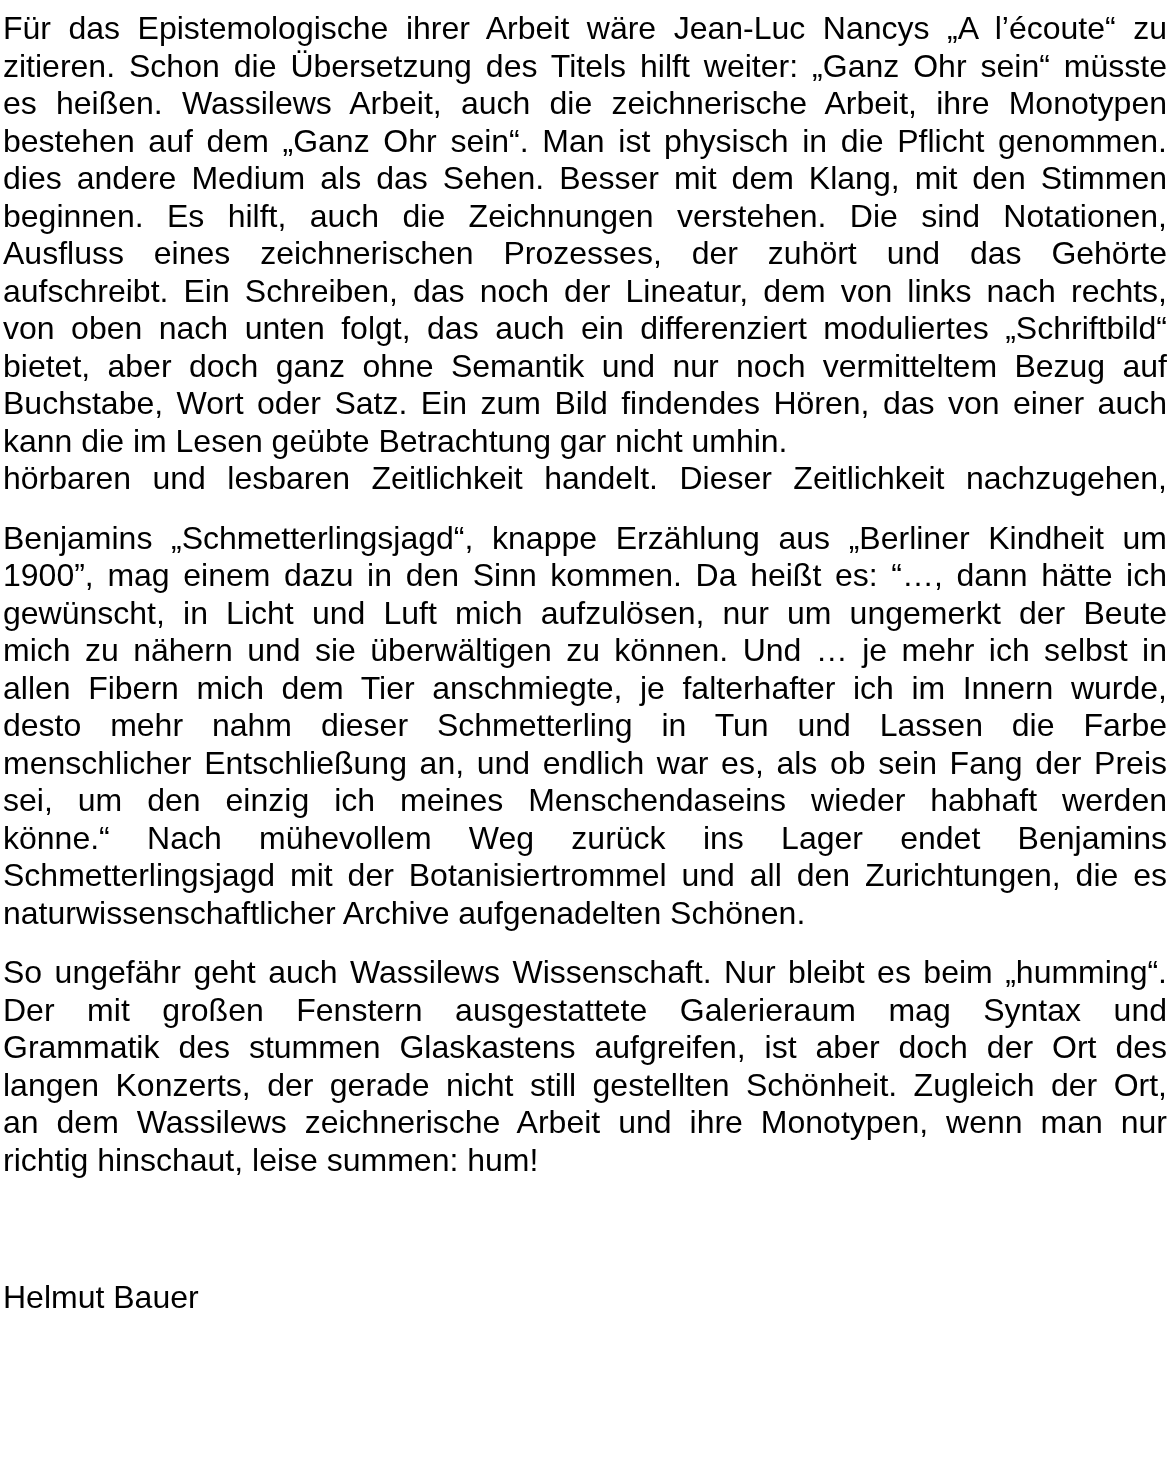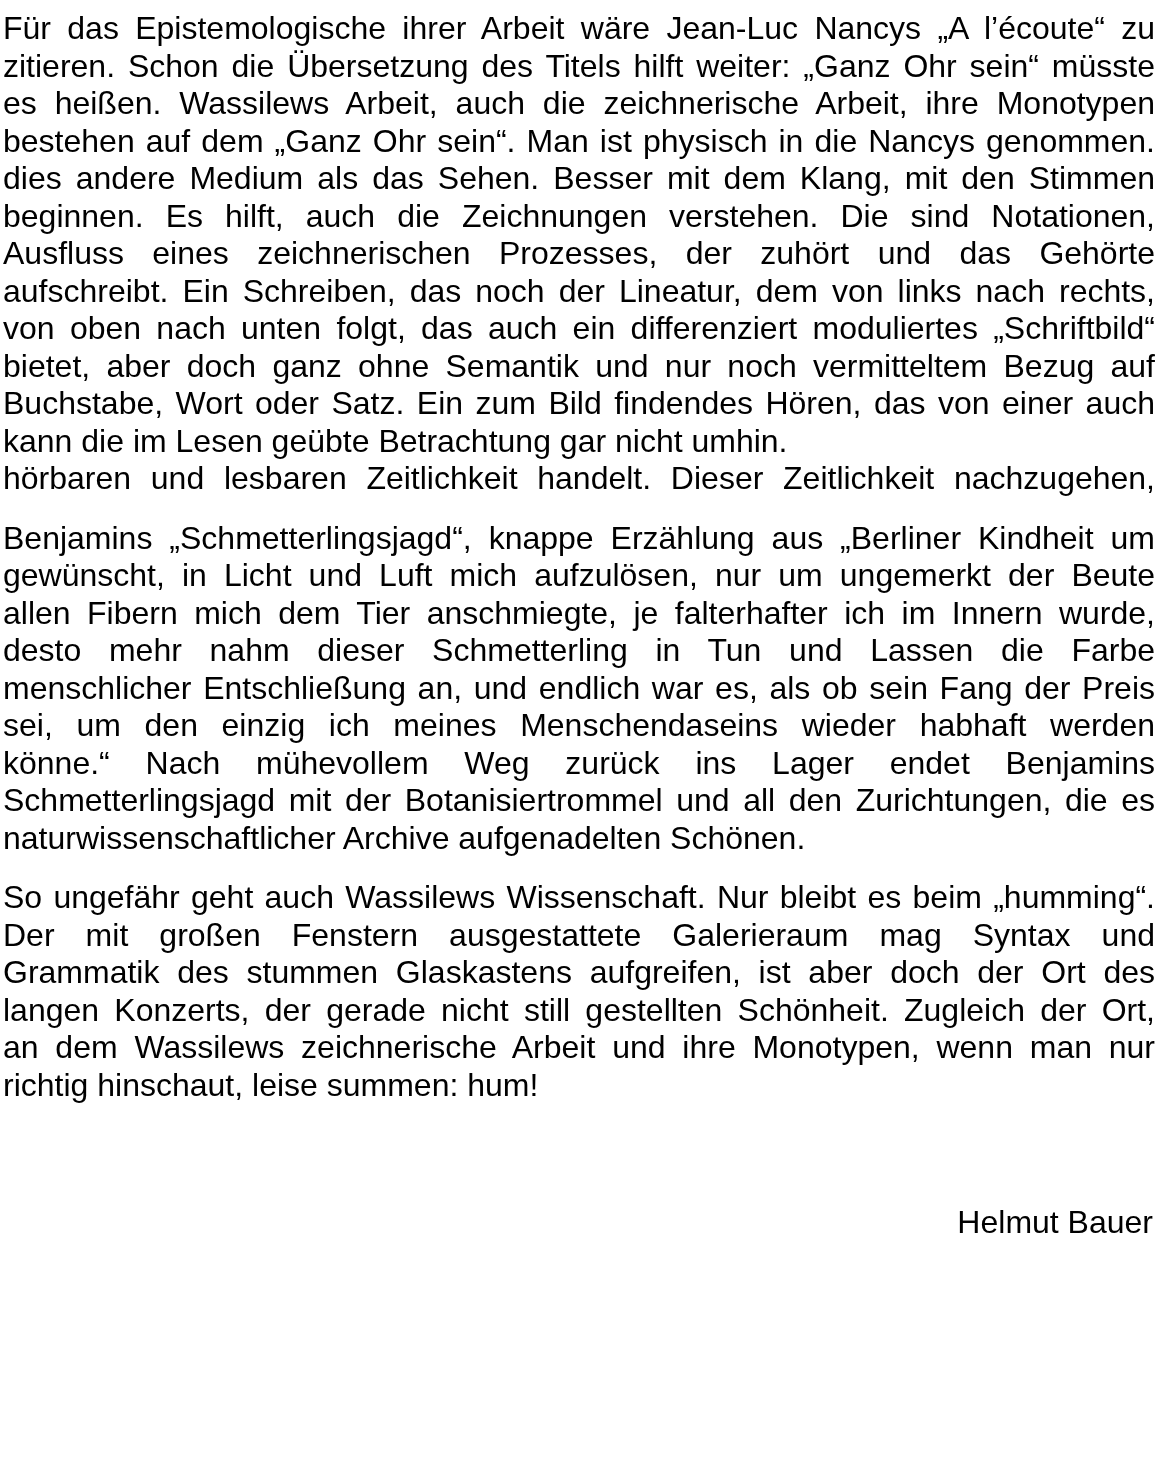--- a/index.html
+++ b/index.html
@@ -8,66 +8,67 @@
     background: #ffffff;
   }
   body {
     width: 1170px;
     height: 1470px;
     overflow: hidden;
   }
   main {
     box-sizing: border-box;
     width: 1170px;
-    padding: 10px 15px 0 3px;
+    padding: 10px 3px 0 3px;
     font-family: "Liberation Sans", sans-serif;
     font-size: 32px;
     line-height: 37.5px;
     color: #000000;
     font-kerning: normal;
   }
   .para {
     margin: 0 0 22px 0;
   }
   .line {
     text-align: justify;
     text-align-last: justify;
   }
   .line.last {
     text-align-last: left;
   }
   .signature {
     margin: 100px 0 0 0;
     padding-right: 2px;
-    text-align: right;
   }
 </style>
 </head>
 <body>
 
 <main>
   <div id="paragraphs">
       <div class="para">
         <div class="line">Für das Epistemologische ihrer Arbeit wäre Jean-Luc Nancys „A l’écoute“ zu</div>
         <div class="line">zitieren. Schon die Übersetzung des Titels hilft weiter: „Ganz Ohr sein“ müsste</div>
         <div class="line">es heißen. Wassilews Arbeit, auch die zeichnerische Arbeit, ihre Monotypen</div>
-        <div class="line">bestehen auf dem „Ganz Ohr sein“. Man ist physisch in die Nancys genommen.</div>
+        <div class="line">bestehen auf dem „Ganz Ohr sein“. Man ist physisch in die Pflicht genommen.</div>
         <div class="line">dies andere Medium als das Sehen. Besser mit dem Klang, mit den Stimmen</div>
         <div class="line">beginnen. Es hilft, auch die Zeichnungen verstehen. Die sind Notationen,</div>
         <div class="line">Ausfluss eines zeichnerischen Prozesses, der zuhört und das Gehörte</div>
         <div class="line">aufschreibt. Ein Schreiben, das noch der Lineatur, dem von links nach rechts,</div>
         <div class="line">von oben nach unten folgt, das auch ein differenziert moduliertes „Schriftbild“</div>
         <div class="line">bietet, aber doch ganz ohne Semantik und nur noch vermitteltem Bezug auf</div>
         <div class="line">Buchstabe, Wort oder Satz. Ein zum Bild findendes Hören, das von einer auch</div>
         <div class="line last">kann die im Lesen geübte Betrachtung gar nicht umhin.</div>
         <div class="line">hörbaren und lesbaren Zeitlichkeit handelt. Dieser Zeitlichkeit nachzugehen,</div>
       </div>
       <div class="para">
         <div class="line">Benjamins „Schmetterlingsjagd“, knappe Erzählung aus „Berliner Kindheit um</div>
+        <div class="line">1900”, mag einem dazu in den Sinn kommen. Da heißt es: “…, dann hätte ich</div>
         <div class="line">gewünscht, in Licht und Luft mich aufzulösen, nur um ungemerkt der Beute</div>
+        <div class="line">mich zu nähern und sie überwältigen zu können. Und … je mehr ich selbst in</div>
         <div class="line">allen Fibern mich dem Tier anschmiegte, je falterhafter ich im Innern wurde,</div>
         <div class="line">desto mehr nahm dieser Schmetterling in Tun und Lassen die Farbe</div>
         <div class="line">menschlicher Entschließung an, und endlich war es, als ob sein Fang der Preis</div>
         <div class="line">sei, um den einzig ich meines Menschendaseins wieder habhaft werden</div>
         <div class="line">könne.“ Nach mühevollem Weg zurück ins Lager endet Benjamins</div>
         <div class="line">Schmetterlingsjagd mit der Botanisiertrommel und all den Zurichtungen, die es</div>
         <div class="line last">naturwissenschaftlicher Archive aufgenadelten Schönen.</div>
       </div>
       <div class="para">
         <div class="line">So ungefähr geht auch Wassilews Wissenschaft. Nur bleibt es beim „humming“.</div>

